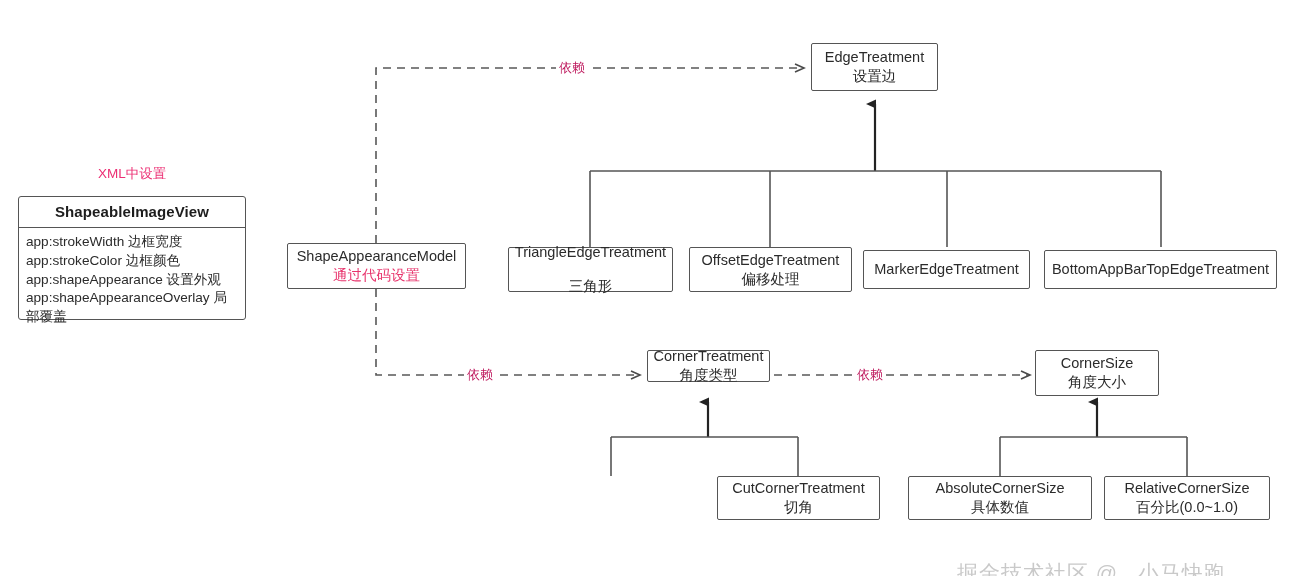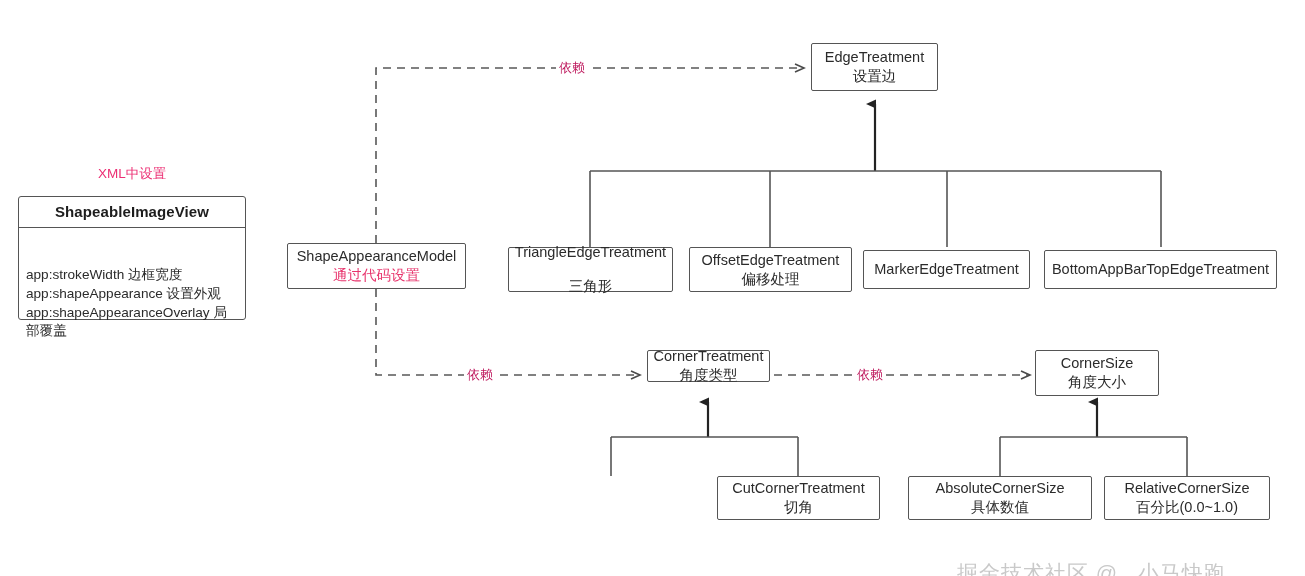--- a/index.html
+++ b/index.html
@@ -152,24 +152,25 @@
   </svg>
 
   <div class="edge-label" style="left:556px; top:59px;">依赖</div>
 
   <div class="edge-label" style="left:464px; top:366px;">依赖</div>
 
   <div class="edge-label" style="left:854px; top:366px;">依赖</div>
 
   <div class="caption" style="left:98px; top:165px;">XML中设置</div>
 
-  <div class="classcard" style="left:18px; top:196px; width:228px; height:124px;gap:33px;">
+  <div class="classcard" style="left:18px; top:196px; width:228px; height:124px;">
     <div class="title">ShapeableImageView</div>
     <div class="attrs">
       <div>app:strokeWidth 边框宽度</div>
+      <div>app:strokeColor 边框颜色</div>
       <div>app:shapeAppearance 设置外观</div>
       <div>app:shapeAppearanceOverlay 局部覆盖</div>
     </div>
   </div>
 
   <div class="node" style="left:811px; top:43px; width:127px; height:48px;">
     <div class="l1">EdgeTreatment</div>
     <div class="l2">设置边</div>
   </div>
 

